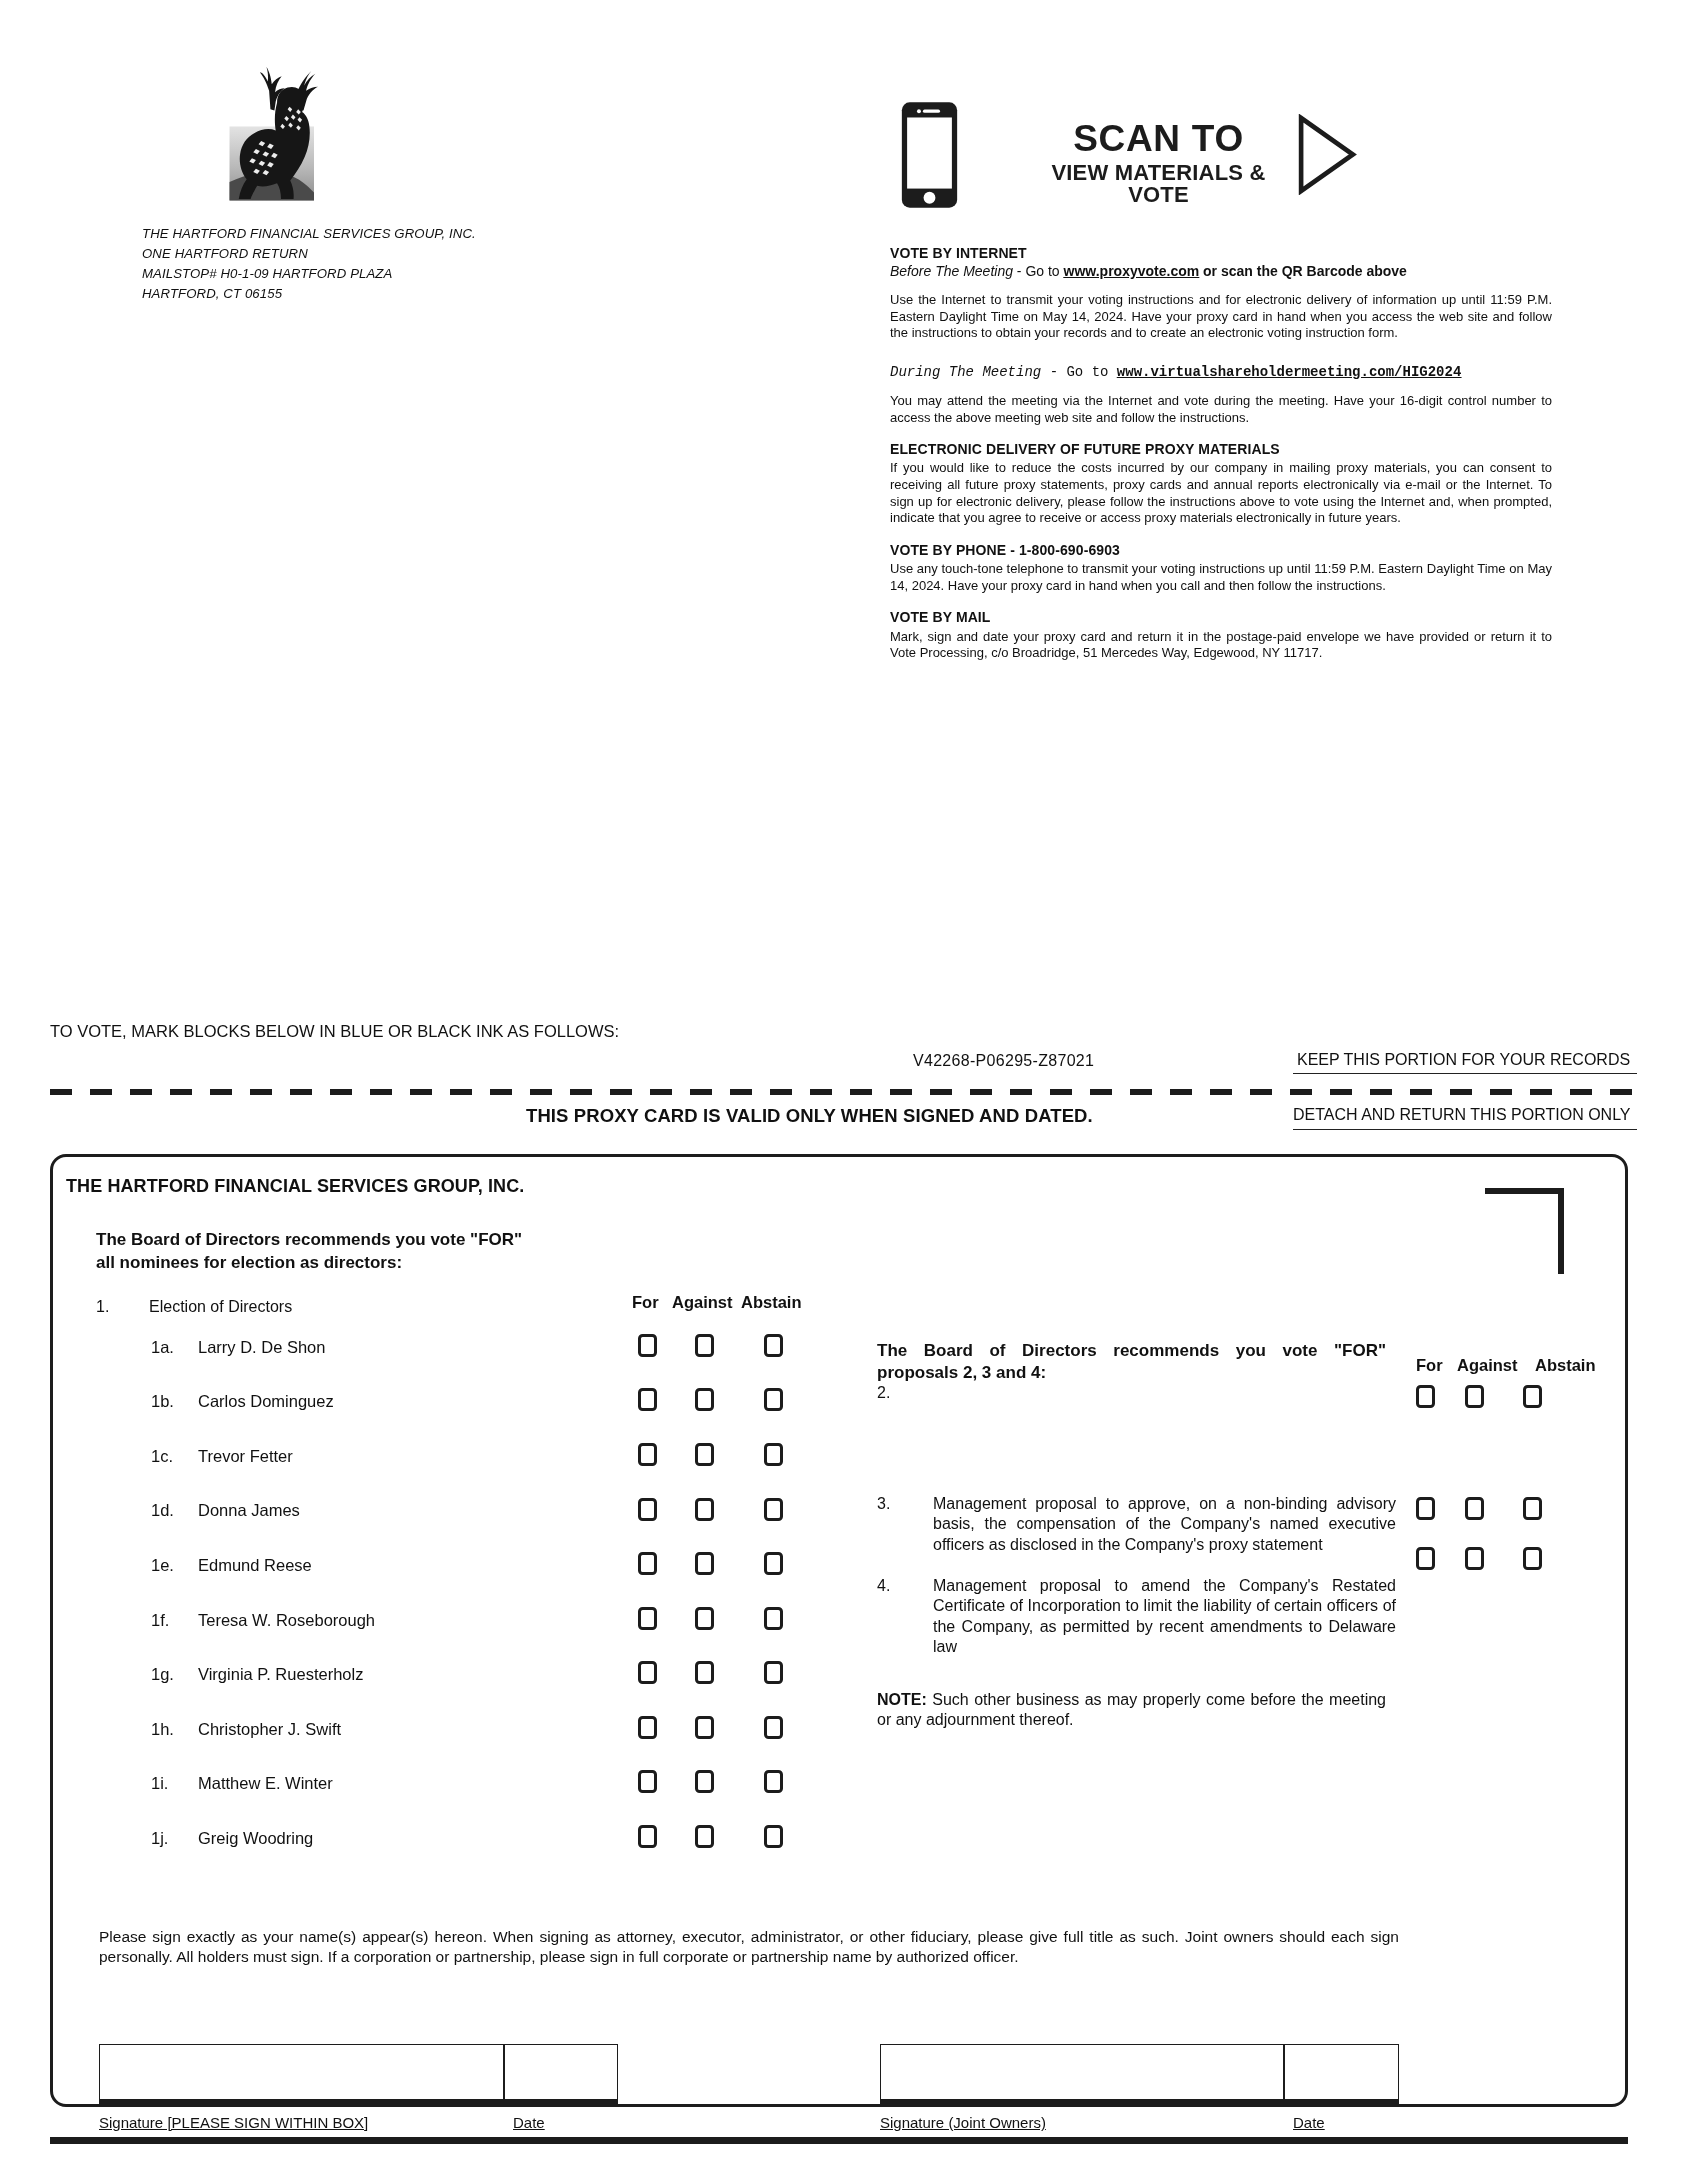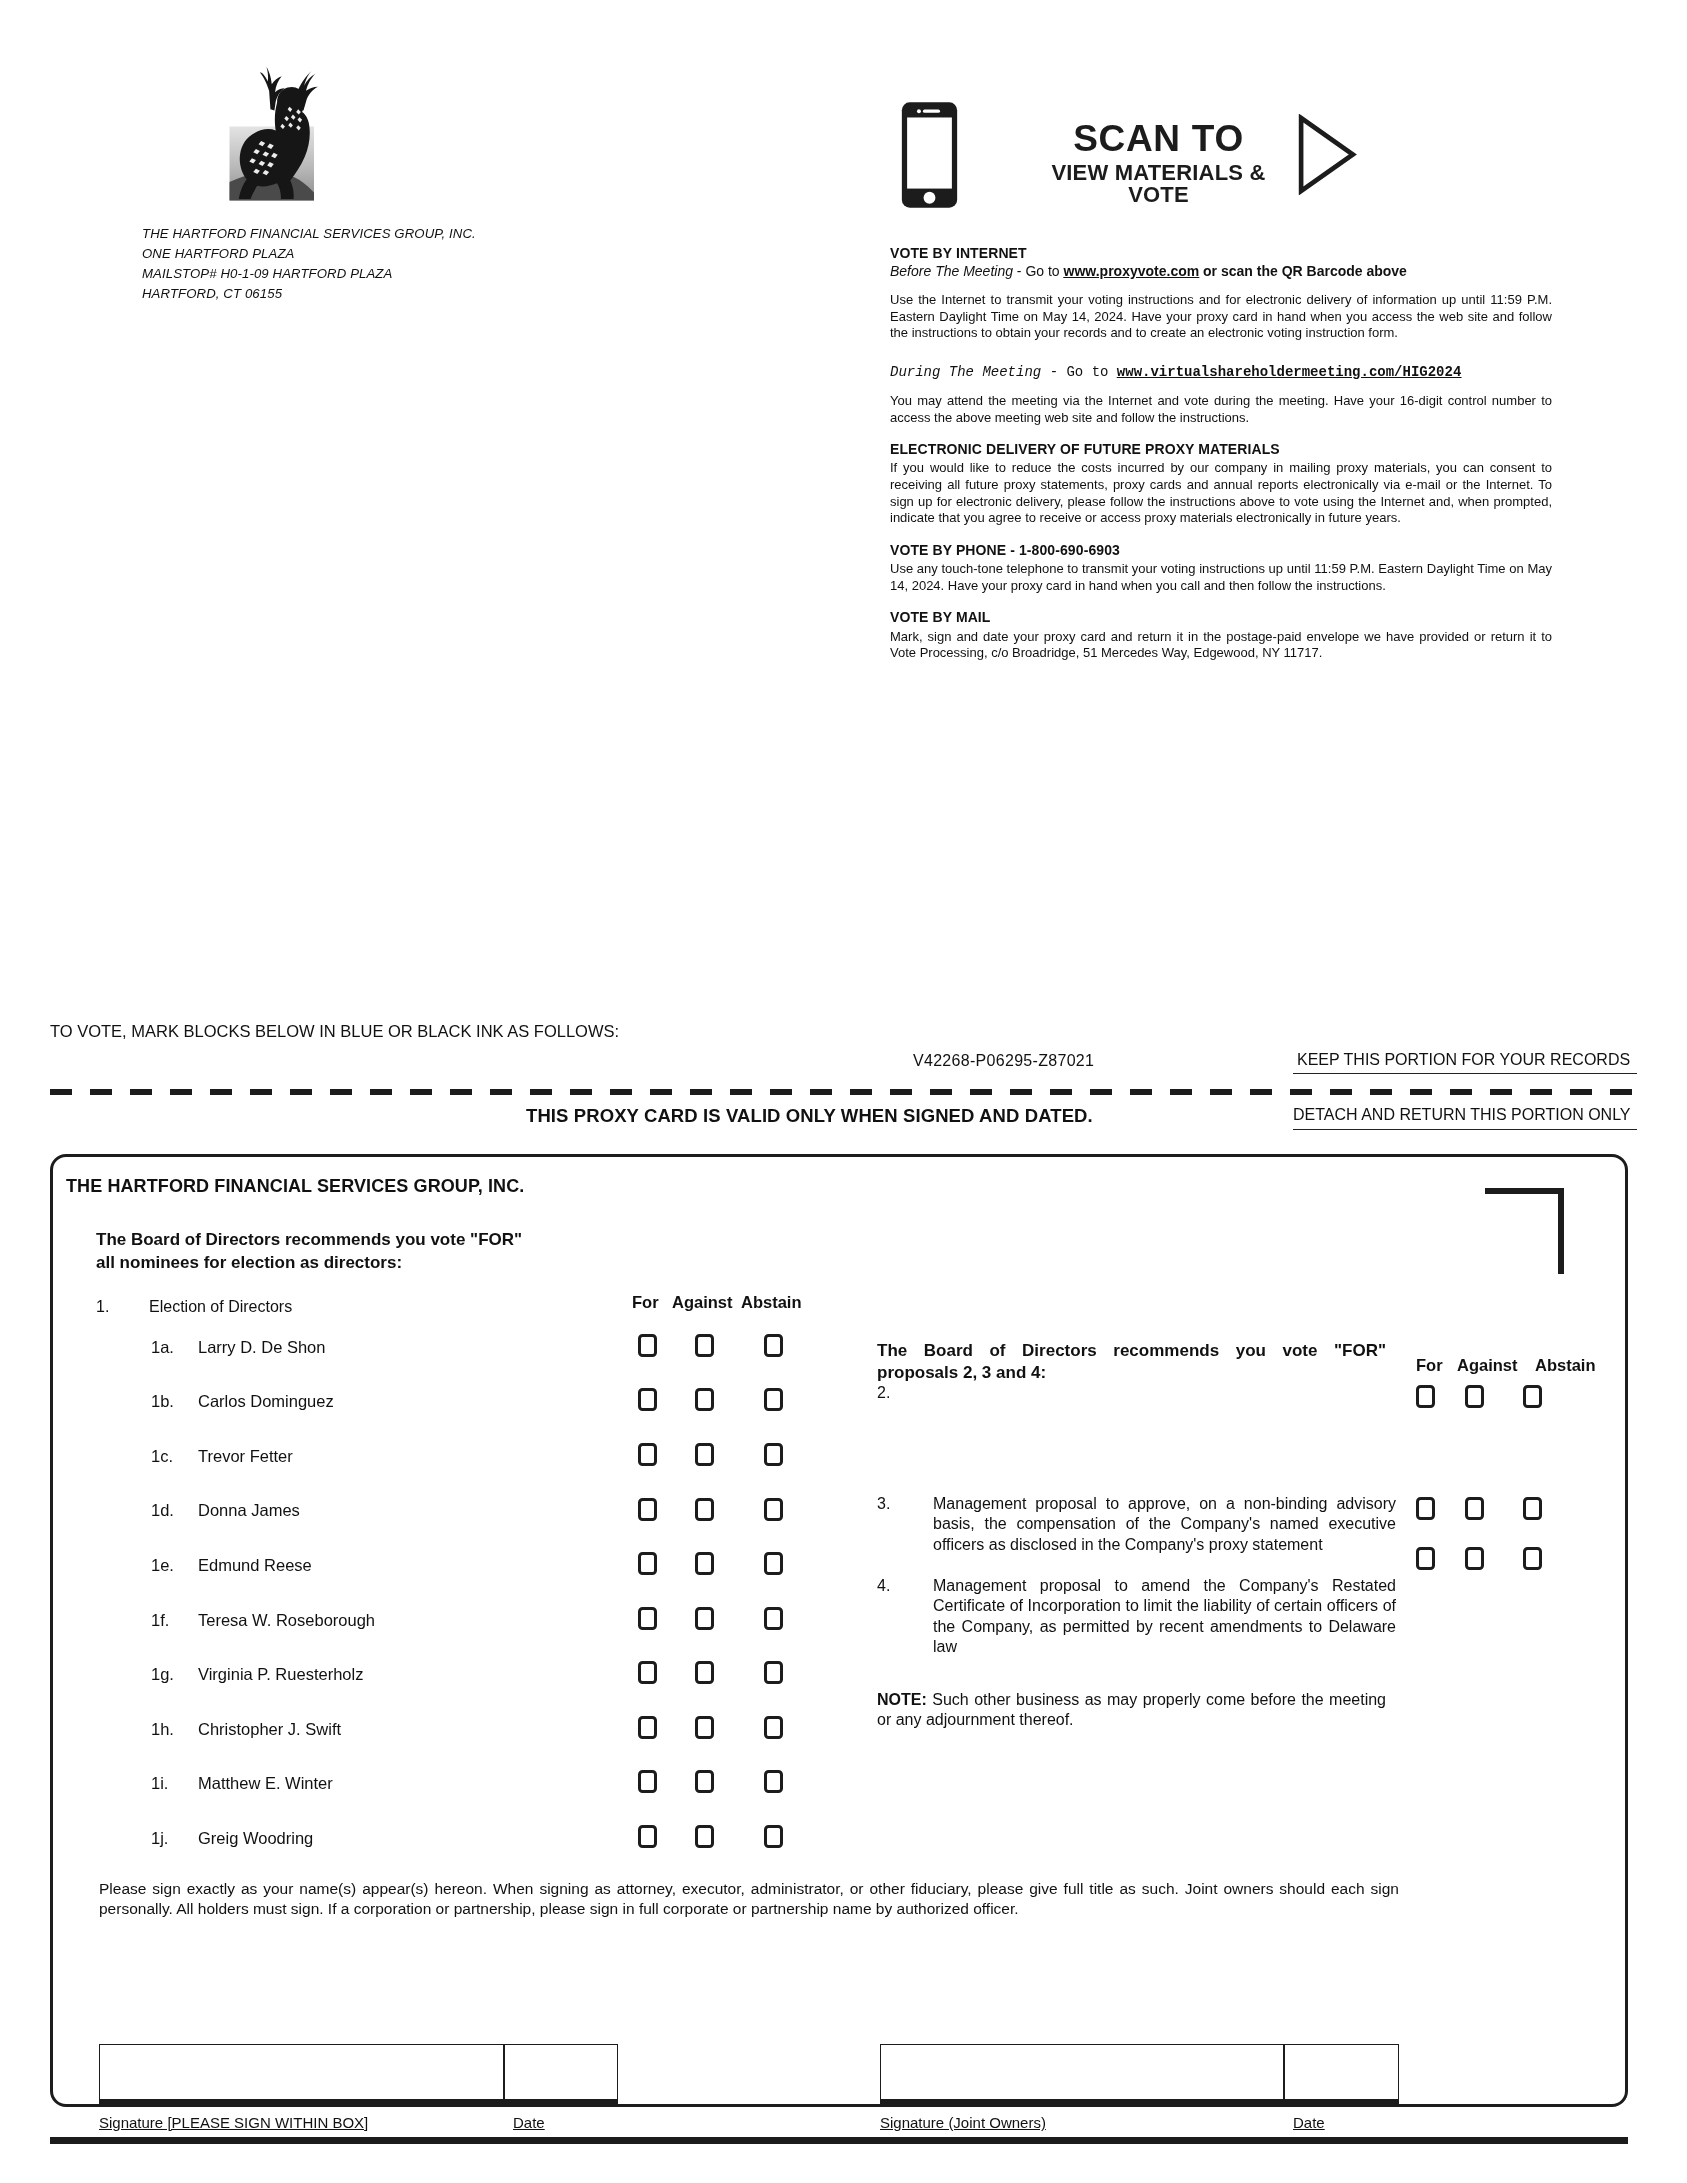--- a/index.html
+++ b/index.html
@@ -143,21 +143,21 @@
   .prop-item .txt { position: absolute; left: 56px; top: 0; width: 463px; }
 
   #note-block {
     left: 877px; top: 1690px; width: 509px;
     font-size: 16px; line-height: 1.28; color: #111; text-align: justify;
   }
   #note-block b { font-weight: bold; }
 
   
   #sign-instr {
-    left: 99px; top: 1879px; width: 1300px;
+    left: 99px; top: 1927px; width: 1300px;
     font-size: 15.5px; line-height: 1.3; color: #111; text-align: justify;
   }
   .sigbox {
     position: absolute;
     border: 1.7px solid #1c1c1c;
     border-bottom: 6px solid #1c1c1c;
     box-sizing: border-box;
     height: 61px;
     background: #fff;
   }
@@ -209,21 +209,21 @@
         <path d="M106 144 l6 3 -4 5 -6 -3z"></path>
         <path d="M120 148 l6 3 -4 5 -6 -3z"></path>
         <path d="M133 150 l6 3 -4 5 -6 -3z"></path>
         <path d="M112 160 l6 3 -4 5 -6 -3z"></path>
         <path d="M126 162 l6 3 -4 5 -6 -3z"></path>
       </g>
     </svg>
   </div>
   <div id="address-block">
     <div>THE HARTFORD FINANCIAL SERVICES GROUP, INC.</div>
-    <div>ONE HARTFORD PLAZA</div>
+    <div>ONE HARTFORD RETURN</div>
     <div>MAILSTOP# H0-1-09 HARTFORD PLAZA</div>
     <div>HARTFORD, CT 06155</div>
   </div>
 </div>
 
 <div class="abs" id="scan-block">
   <svg class="abs" style="left:0; top:0;" width="79" height="112" viewBox="0 0 120 170" aria-hidden="true">
     <rect x="18" y="5" width="84" height="160" rx="12" fill="#1c1c1c"></rect>
     <rect x="26" y="28" width="68" height="108" fill="#ffffff"></rect>
     <rect x="50" y="16" width="26" height="5" rx="2.5" fill="#ffffff"></rect>

